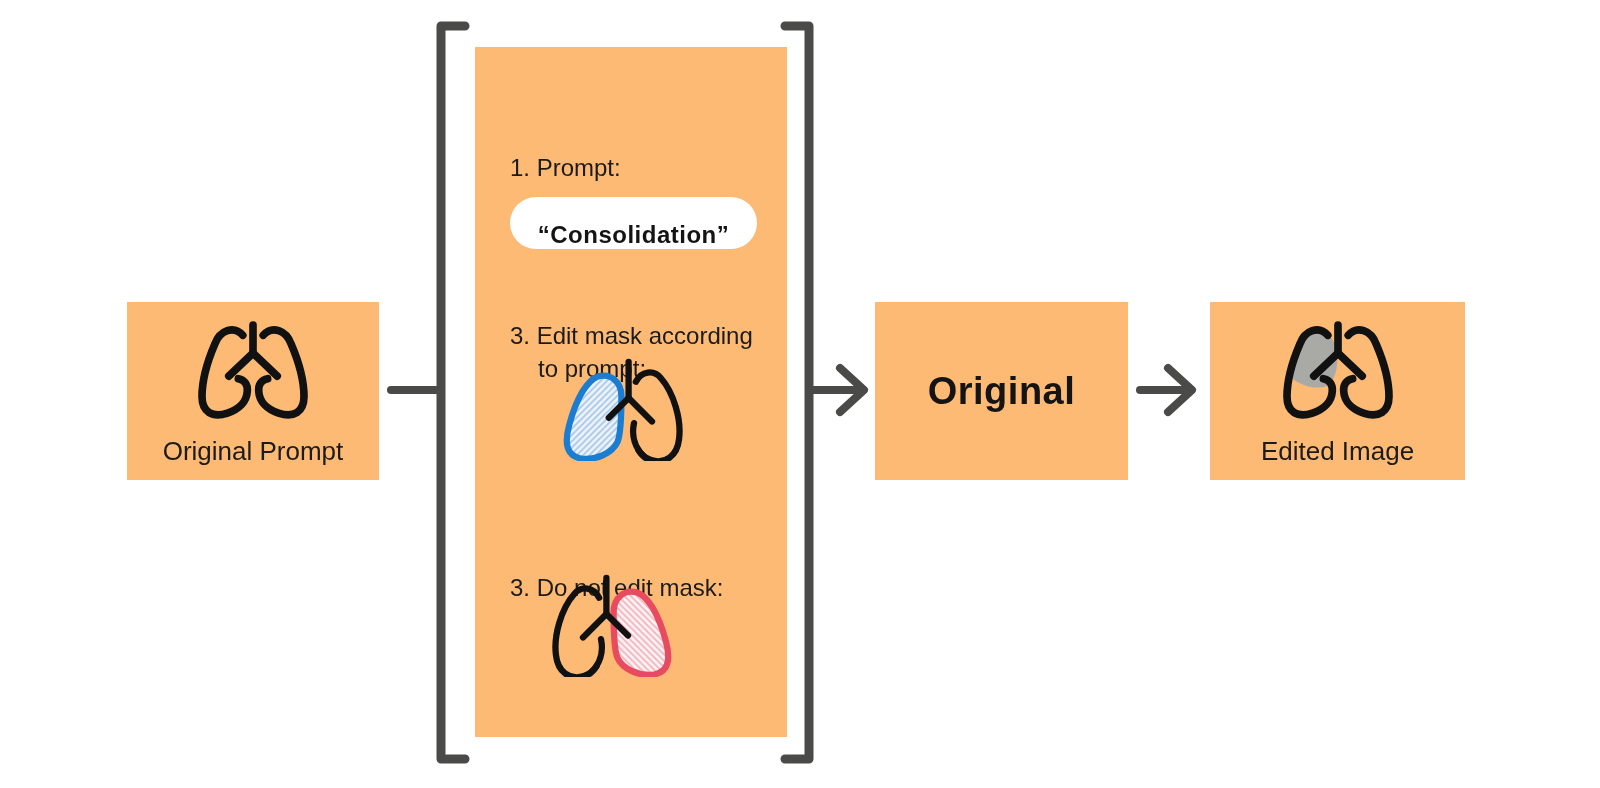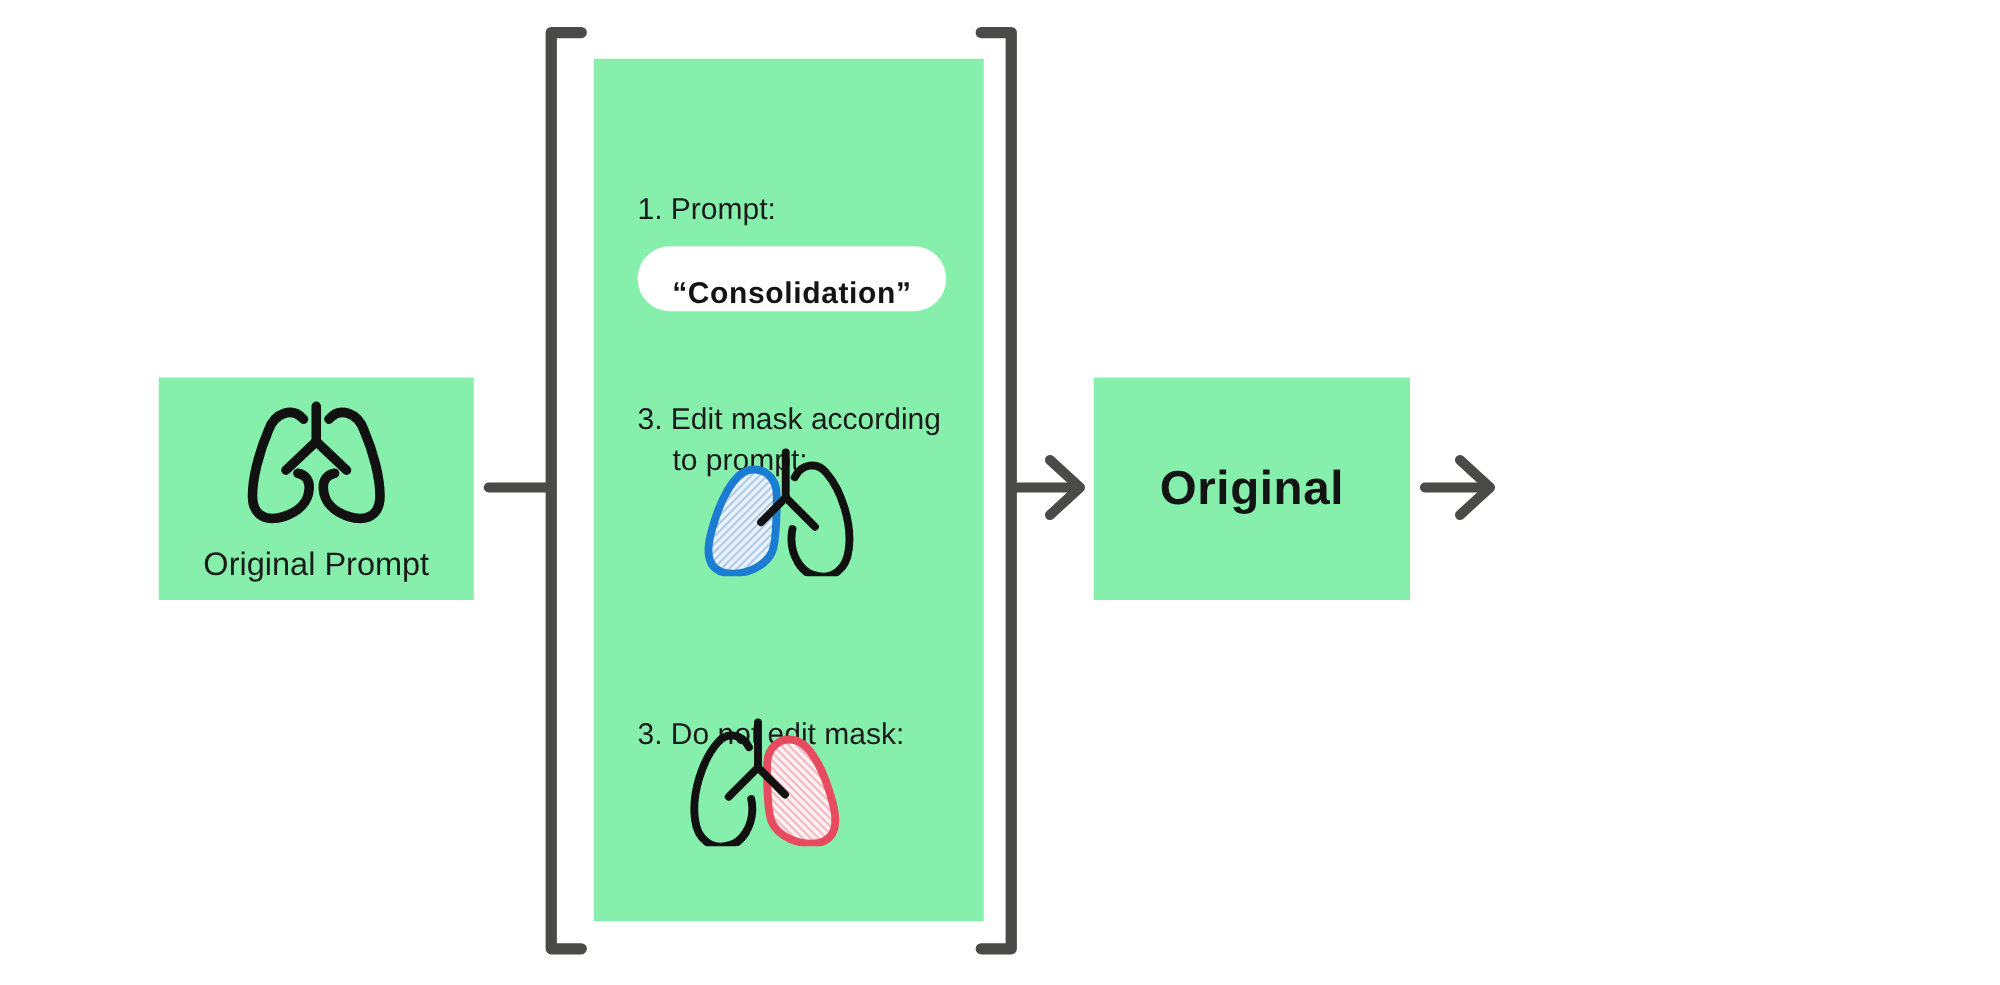--- a/index.html
+++ b/index.html
@@ -1,21 +1,21 @@
 <!DOCTYPE html>
 <html><head>
 <meta charset="utf-8">
 <style>
   html,body{margin:0;padding:0;background:#ffffff;}
   .canvas{
     position:relative;width:1600px;height:788px;overflow:hidden;background:#ffffff;
     font-family:"Liberation Sans", sans-serif;color:#1b1b1b;
   }
   .connector-layer{position:absolute;left:0;top:0;width:1600px;height:788px;pointer-events:none;}
-  .gray-box{position:absolute;background:#86efac;}
+  .gray-box{position:absolute;background:#fdba74;}
   .io-box{width:252px;height:178px;top:302px;}
   .box-original{left:127px;}
   .box-edited{left:1210px;width:255px;}
   .io-icon{position:absolute;left:50%;transform:translateX(-50%);top:18px;}
   .io-label{
     position:absolute;left:0;right:0;bottom:14px;text-align:center;
     font-size:26px;line-height:30px;color:#1b1b1b;
   }
   .panel{left:475px;top:47px;width:312px;height:690px;}
   .step-label{
@@ -113,14 +113,27 @@
         <path d="M58,32 C52,20 38,18 30,28 C16,44 7,74 10,96 C12,114 25,124 41,119 C47,117 52,113 55,108"></path>
         <path d="M60,78 C63,92 59,106 48,116"></path>
       </g>
     </svg>
   </div>
 
   <div class="gray-box box-model">
     <div class="model-name">Original</div>
   </div>
 
+  <div class="gray-box io-box box-edited">
+    <svg class="io-icon" width="128" height="102" viewBox="0 0 200 160" fill="none" stroke-linecap="round">
+      <path d="M40,38 C48,16 70,8 84,22 C94,32 100,44 99,64 C98,84 92,98 82,104 C64,110 40,102 26,90 C29,72 34,53 40,38 Z" stroke="none" fill="#a9a9a6"></path>
+      <g stroke="#111111" stroke-width="12">
+        <path d="M100,8 L100,52"></path>
+        <path d="M100,52 L62,88"></path>
+        <path d="M100,52 L138,88"></path>
+        <path d="M84,24 C70,8 48,16 40,38 C28,66 20,98 20,120 C20,144 36,154 60,146 C78,140 90,128 91,112 C92,101 87,94 77,92"></path>
+        <path d="M116,24 C130,8 152,16 160,38 C172,66 180,98 180,120 C180,144 164,154 140,146 C122,140 110,128 109,112 C108,101 113,94 123,92"></path>
+      </g>
+    </svg>
+    <div class="io-label">Edited Image</div>
+  </div>
 
 </div>
 
 </body></html>

